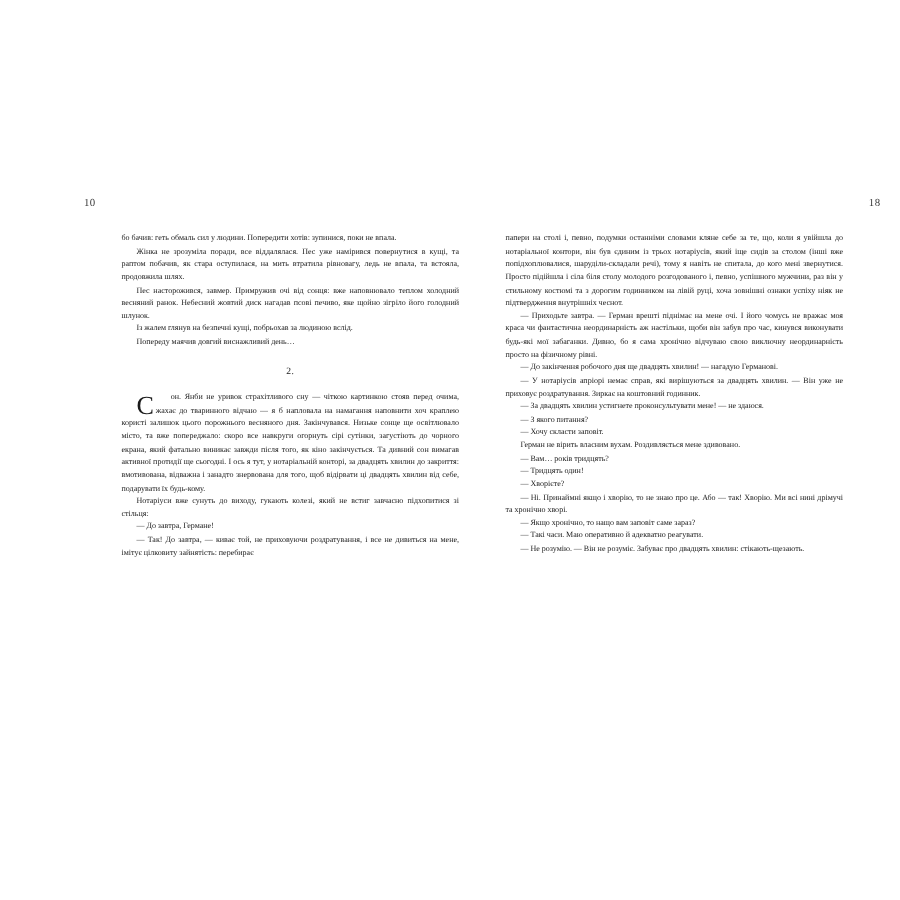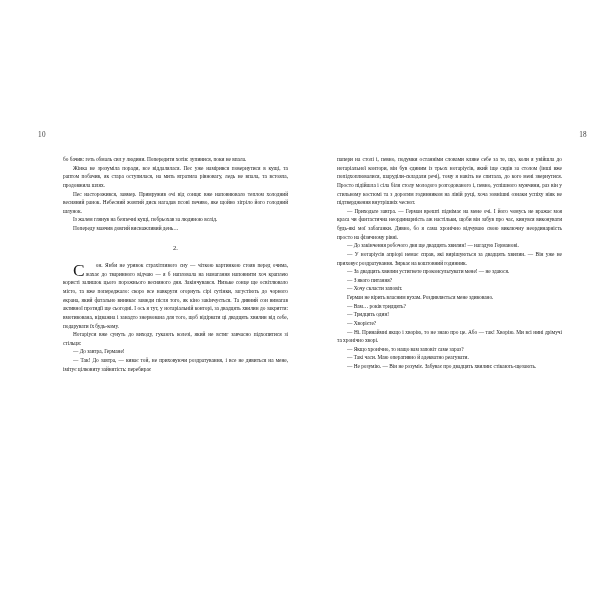--- a/index.html
+++ b/index.html
@@ -16,21 +16,21 @@
     font-family: "Liberation Serif", "DejaVu Serif", serif;
     color: #1a1a1a;
   }
 
   
   .leaf {
     position: absolute;
     top: 130px;
     width: 225px;
   }
-  #leaf-left  { left: 63px; }
+  #leaf-left  { left: 81px; }
   #leaf-right { left: 337px; }
 
   .folio {
     font-size: 7.2px;
     line-height: 10px;
     color: #3a3a3a;
     letter-spacing: 0.3px;
     height: 10px;
     margin-bottom: 15px;
   }

